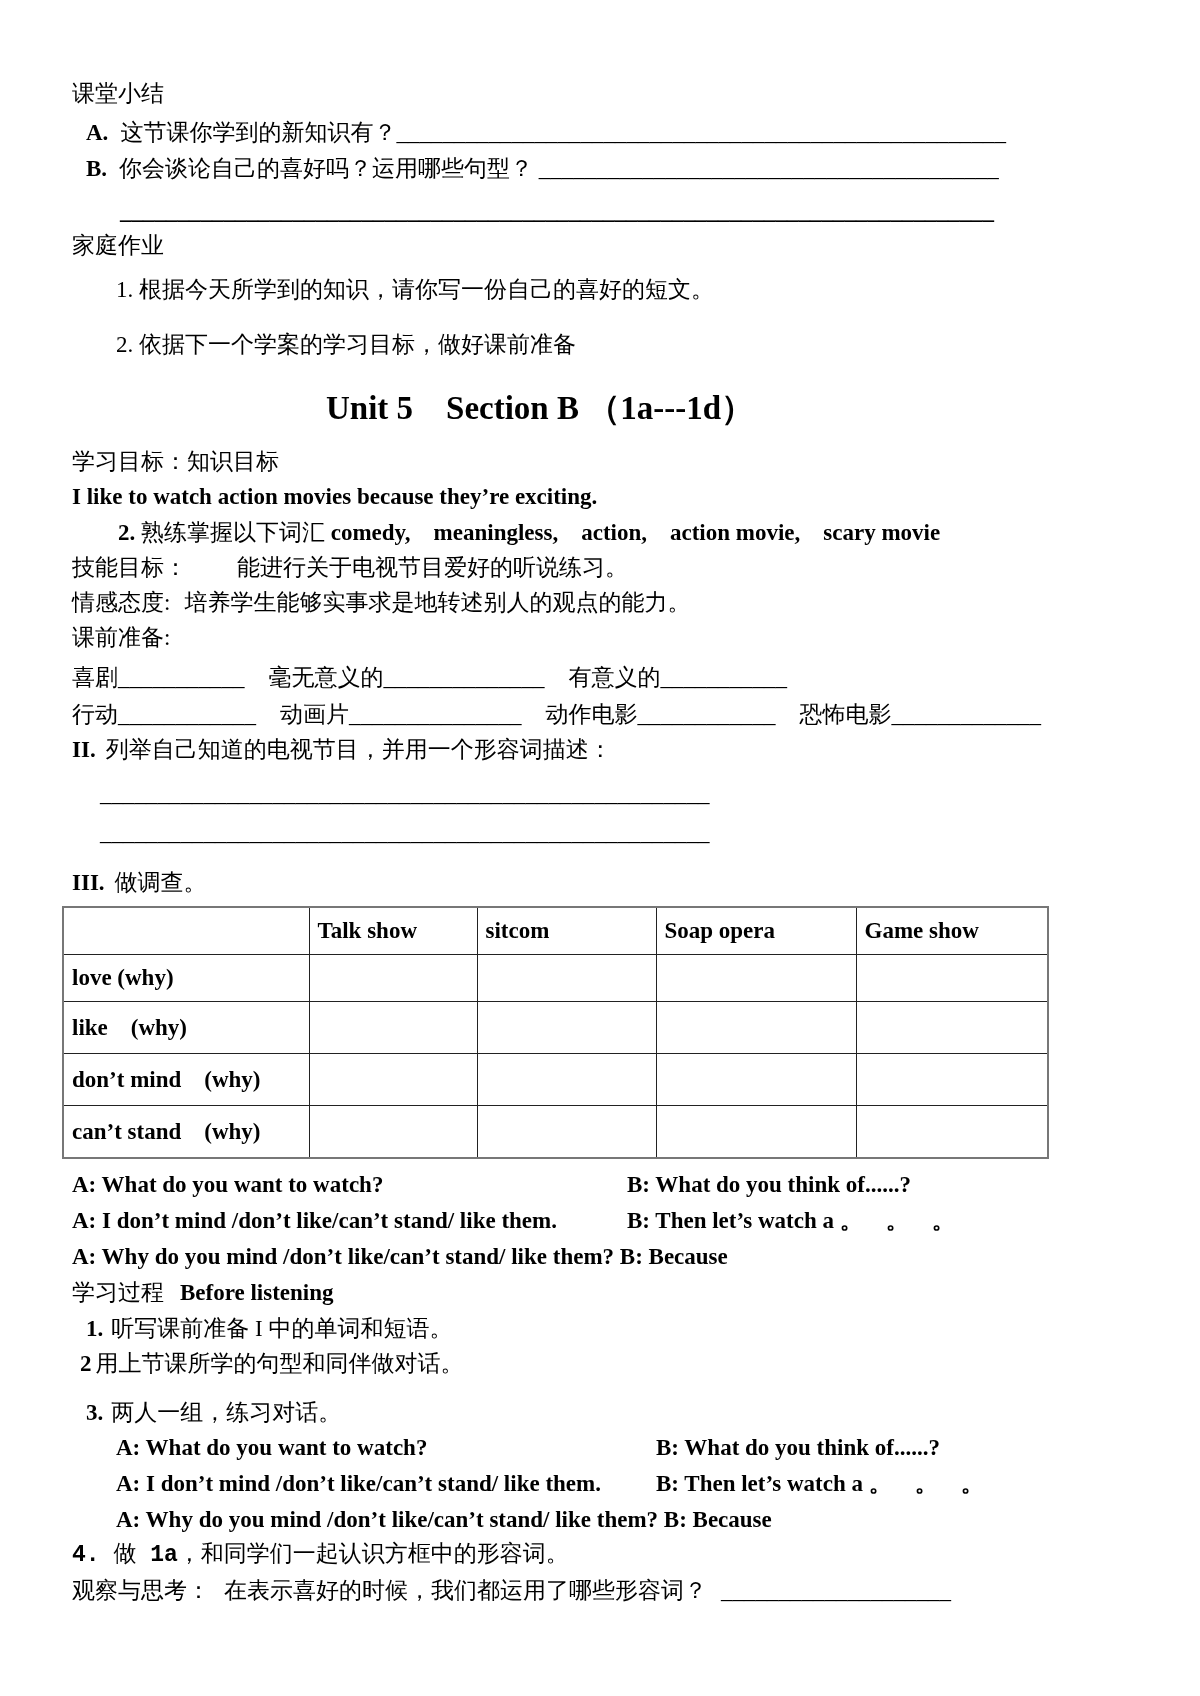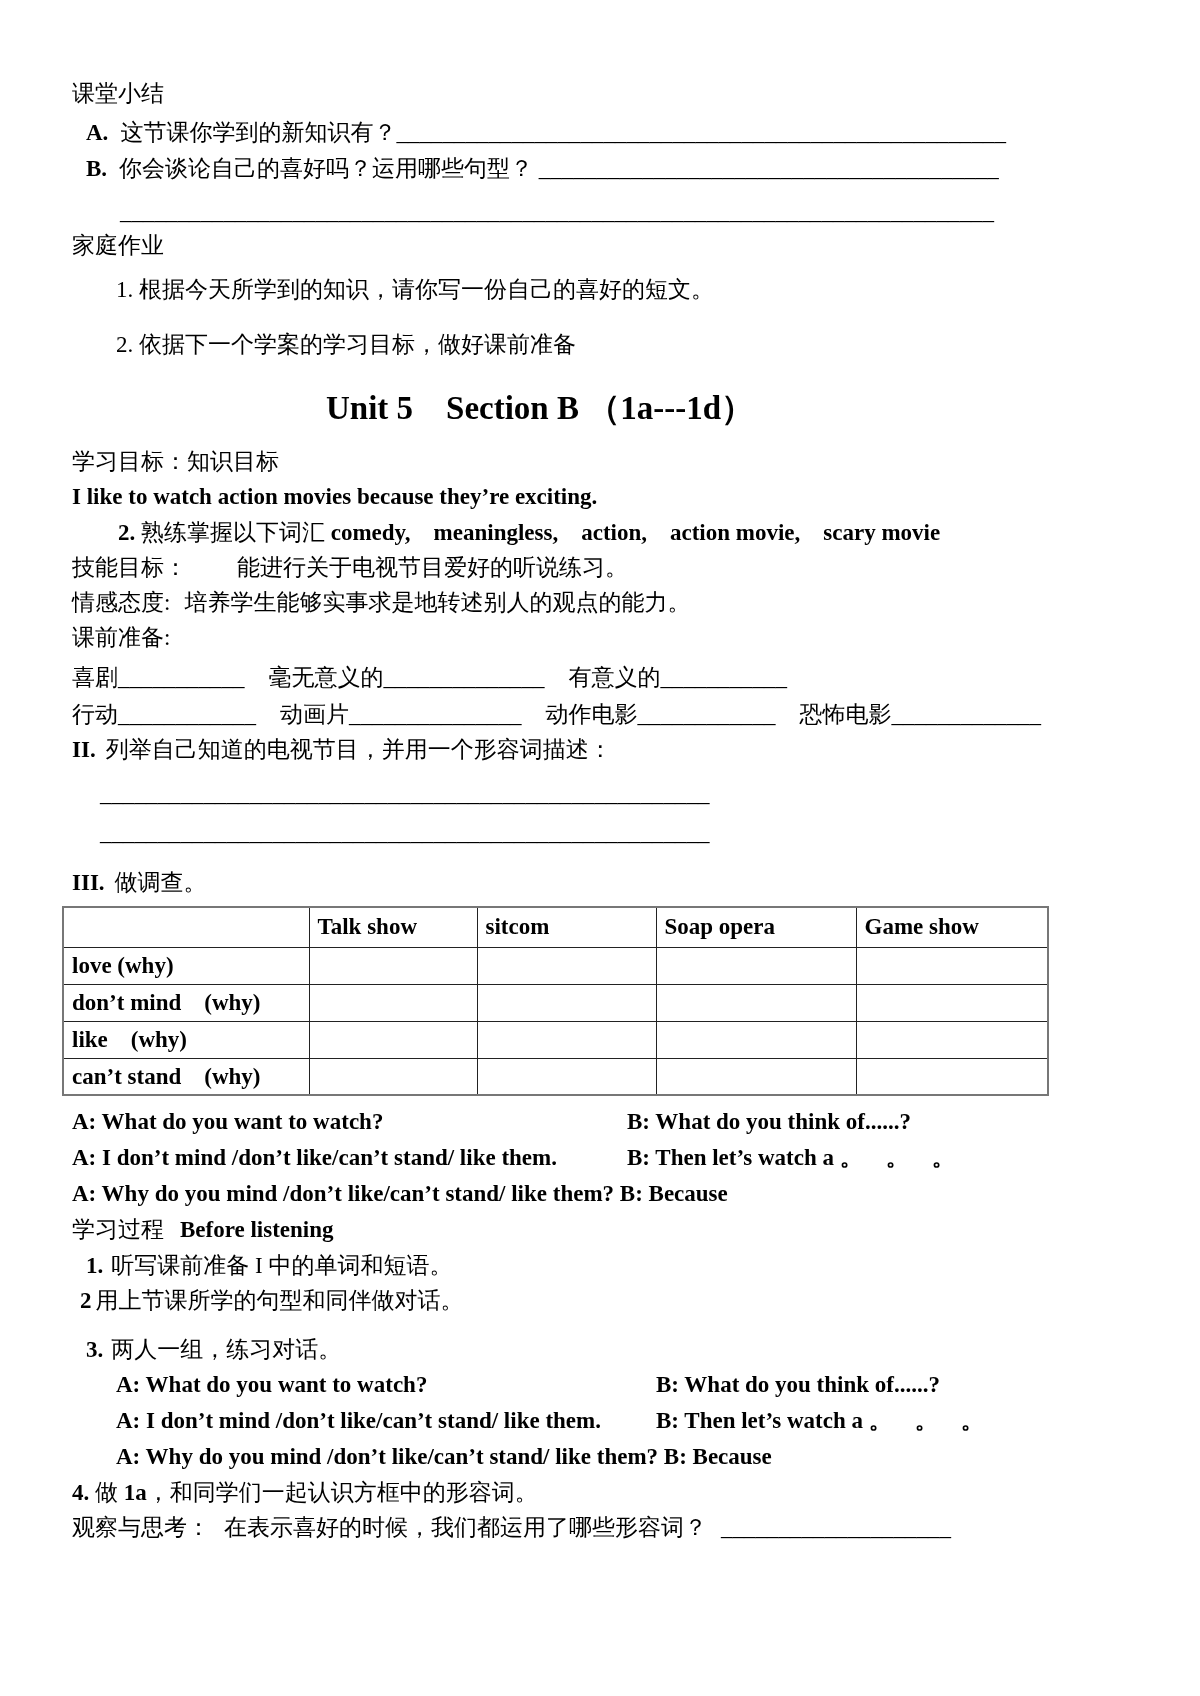--- a/index.html
+++ b/index.html
@@ -8,56 +8,56 @@
     width:1200px; height:1696px; overflow:hidden;
     font-family:"Liberation Serif","DejaVu Serif",serif;
     font-size:23px; color:#000;
   }
   .page { padding:76px 60px 0 72px; width:1068px; }
   .line { line-height:35px; }
   b { font-weight:bold; }
   .lbl { font-weight:bold; margin-right:12px; }
   .blank { white-space:nowrap; letter-spacing:0; }
   .item-ab { padding-left:14px; }
-  .cont { margin-top:10px; padding-left:48px; line-height:32px; }
+  .cont { margin-top:10px; padding-left:48px; line-height:32px;font-weight:bold; }
   .hw-item { padding-left:44px; }
   .hw1 { margin-top:9px; }
   .hw2 { margin-top:20px; }
   .title { margin-top:24px; font-size:33px; line-height:44px; font-weight:bold; text-align:center; }
   .obj-heading { margin-top:14px; }
   .goal1 { margin-top:4px; padding-left:46px; }
   .goal1 .en1 { font-weight:bold; word-spacing:9px; }
   .goal1-l2 { font-weight:bold; }
   .goal2 { margin-top:1px; padding-left:46px; }
   .goal2 .words { font-weight:bold; }
   .skill-text { margin-left:50px; }
   .emotion-text { margin-left:14px; }
   .roman { font-weight:bold; margin-right:10px; }
   .vocab { white-space:nowrap; }
   .vocab .group { margin-right:24px; }
   .vocab1 { margin-top:5px; }
   .vocab2 { margin-top:2px; }
   .blankline { margin-top:6px; padding-left:28px; line-height:33px; }
   .iii-line { margin-top:16px; }
   table.survey { border-collapse:collapse; table-layout:fixed; width:985px; margin-left:-10px; margin-top:6px; border:2px solid #777; }
-  table.survey td { border:1px solid #222; height:37px; padding:2px 8px; vertical-align:middle; }
+  table.survey td { border:1px solid #222; height:37px; padding:10px 8px; vertical-align:middle; }
   table.survey td.hdr { height:40px; font-weight:bold; }
   table.survey td.rowlbl { font-weight:bold; }
   .dlg { display:grid; grid-template-columns:555px auto; font-weight:bold; line-height:36px; }
   .dlg1-first { margin-top:8px; }
   .dlg-single { font-weight:bold; line-height:36px; }
   .process-heading { line-height:36px;font-family:Liberation Serif, serif; }
   .process-heading .en { font-weight:bold; margin-left:16px; }
   .step { padding-left:14px;font-family:Liberation Serif, serif; }
   .step .num { font-weight:bold; margin-right:8px; }
   .step2 { padding-left:8px; }
   .step2 .num { margin-right:4px; }
   .dlg-ind { margin-left:44px; grid-template-columns:540px auto; }
   .dlg-single-ind { margin-left:44px; }
-  .step4 { padding-left:0; }
+  .step4 { padding-left:0;font-family:Liberation Mono, monospace; }
   .refl-text { margin-left:14px; }
   .refl-blank { margin-left:14px; }
 </style>
 </head>
 <body>
 
 <div class="page">
 
   <p class="line"><span>课堂小结</span></p>
 
@@ -118,28 +118,28 @@
       <td class="hdr">Game show</td>
     </tr>
     <tr>
       <td class="rowlbl">love (why)</td>
       <td></td>
           <td></td>
           <td></td>
           <td></td>
     </tr>
     <tr>
-      <td class="rowlbl">don’t mind　(why)</td>
+      <td class="rowlbl">like　(why)</td>
       <td></td>
           <td></td>
           <td></td>
           <td></td>
     </tr>
     <tr>
-      <td class="rowlbl">like　(why)</td>
+      <td class="rowlbl">don’t mind　(why)</td>
       <td></td>
           <td></td>
           <td></td>
           <td></td>
     </tr>
     <tr>
       <td class="rowlbl">can’t stand　(why)</td>
       <td></td>
           <td></td>
           <td></td>

